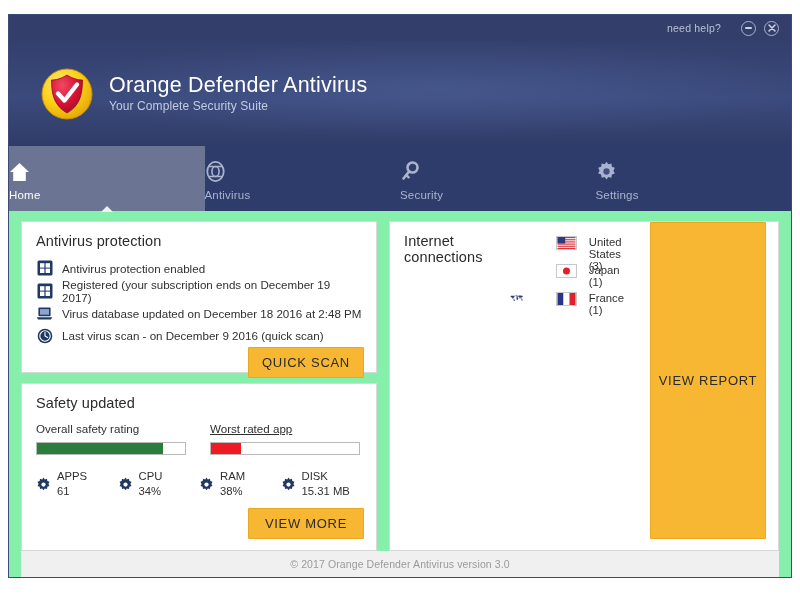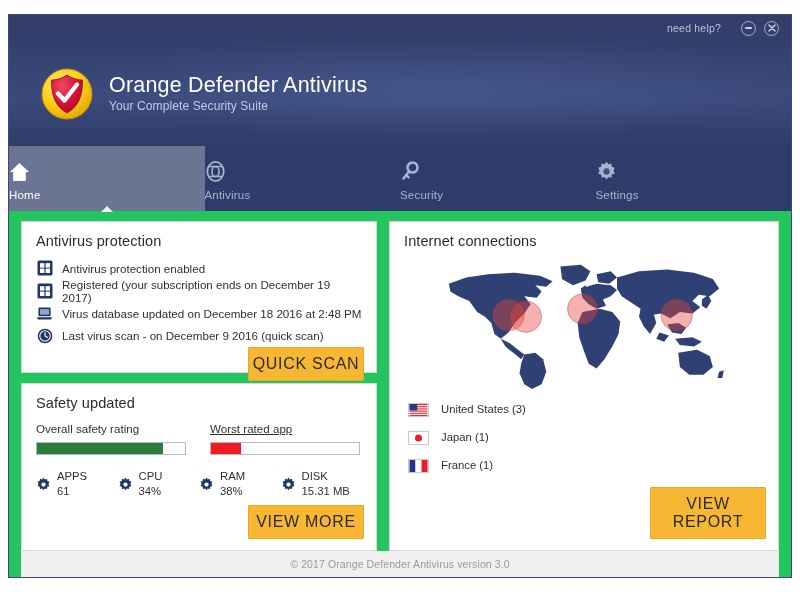--- a/index.html
+++ b/index.html
@@ -106,21 +106,21 @@
     border-right:6px solid transparent;
     border-bottom:6px solid #f0f0f0;
   }
   .nav-icon{height:22px;display:flex;align-items:center;justify-content:center;margin-bottom:6px;}
   .nav-icon svg{display:block;}
   .nav-label{font-size:11.5px;letter-spacing:.2px;}
 
   
   .content{
     flex:1 1 auto;
-    background:#22c55e;
+    background:#86efac;
     padding:10px 12px 0 12px;
     box-sizing:border-box;
     display:flex;flex-direction:column;
     overflow:hidden;
   }
   .panels{
     flex:1 1 auto;
     display:flex;
     gap:12px;
     align-items:stretch;
@@ -159,21 +159,21 @@
   .av-row .ico svg{display:block;}
   .card-actions{
     padding:0 12px 11px 12px;
     display:flex;justify-content:flex-end;
   }
 
   .btn-amber{
     background:#f7b733;
     border:1px solid #e8a81f;
     color:#2a2a2a;
-    font-size:16px;
+    font-size:13px;
     letter-spacing:.7px;
     padding:7px 0 7px 0;
     width:116px;
     text-align:center;
     cursor:pointer;
     border-radius:1px;
     font-family:"Liberation Sans", sans-serif;
   }
 
   
@@ -193,21 +193,21 @@
   }
   .stat{
     display:flex;align-items:center;
     width:90px;
   }
   .stat .gear{width:15px;height:15px;flex:0 0 15px;margin-right:6px;margin-top:1px;}
   .stat .gear svg{display:block;}
   .stat-text{font-size:11.3px;color:#303030;line-height:1.35;}
 
   
-  .card-net{flex:1 1 auto;width:100%;display:flex;flex-direction:column;min-height:0;}
+  .card-net{flex:1 1 auto;width:100%;display:flex;flex-direction:row;min-height:0;}
   .map-wrap{
     margin:2px 14px 0 14px;
     height:148px;
     position:relative;
     overflow:hidden;
   }
   .map-wrap svg{display:block;width:100%;height:100%;}
   .legend{
     padding:14px 14px 0 18px;
     flex:1 1 auto;

